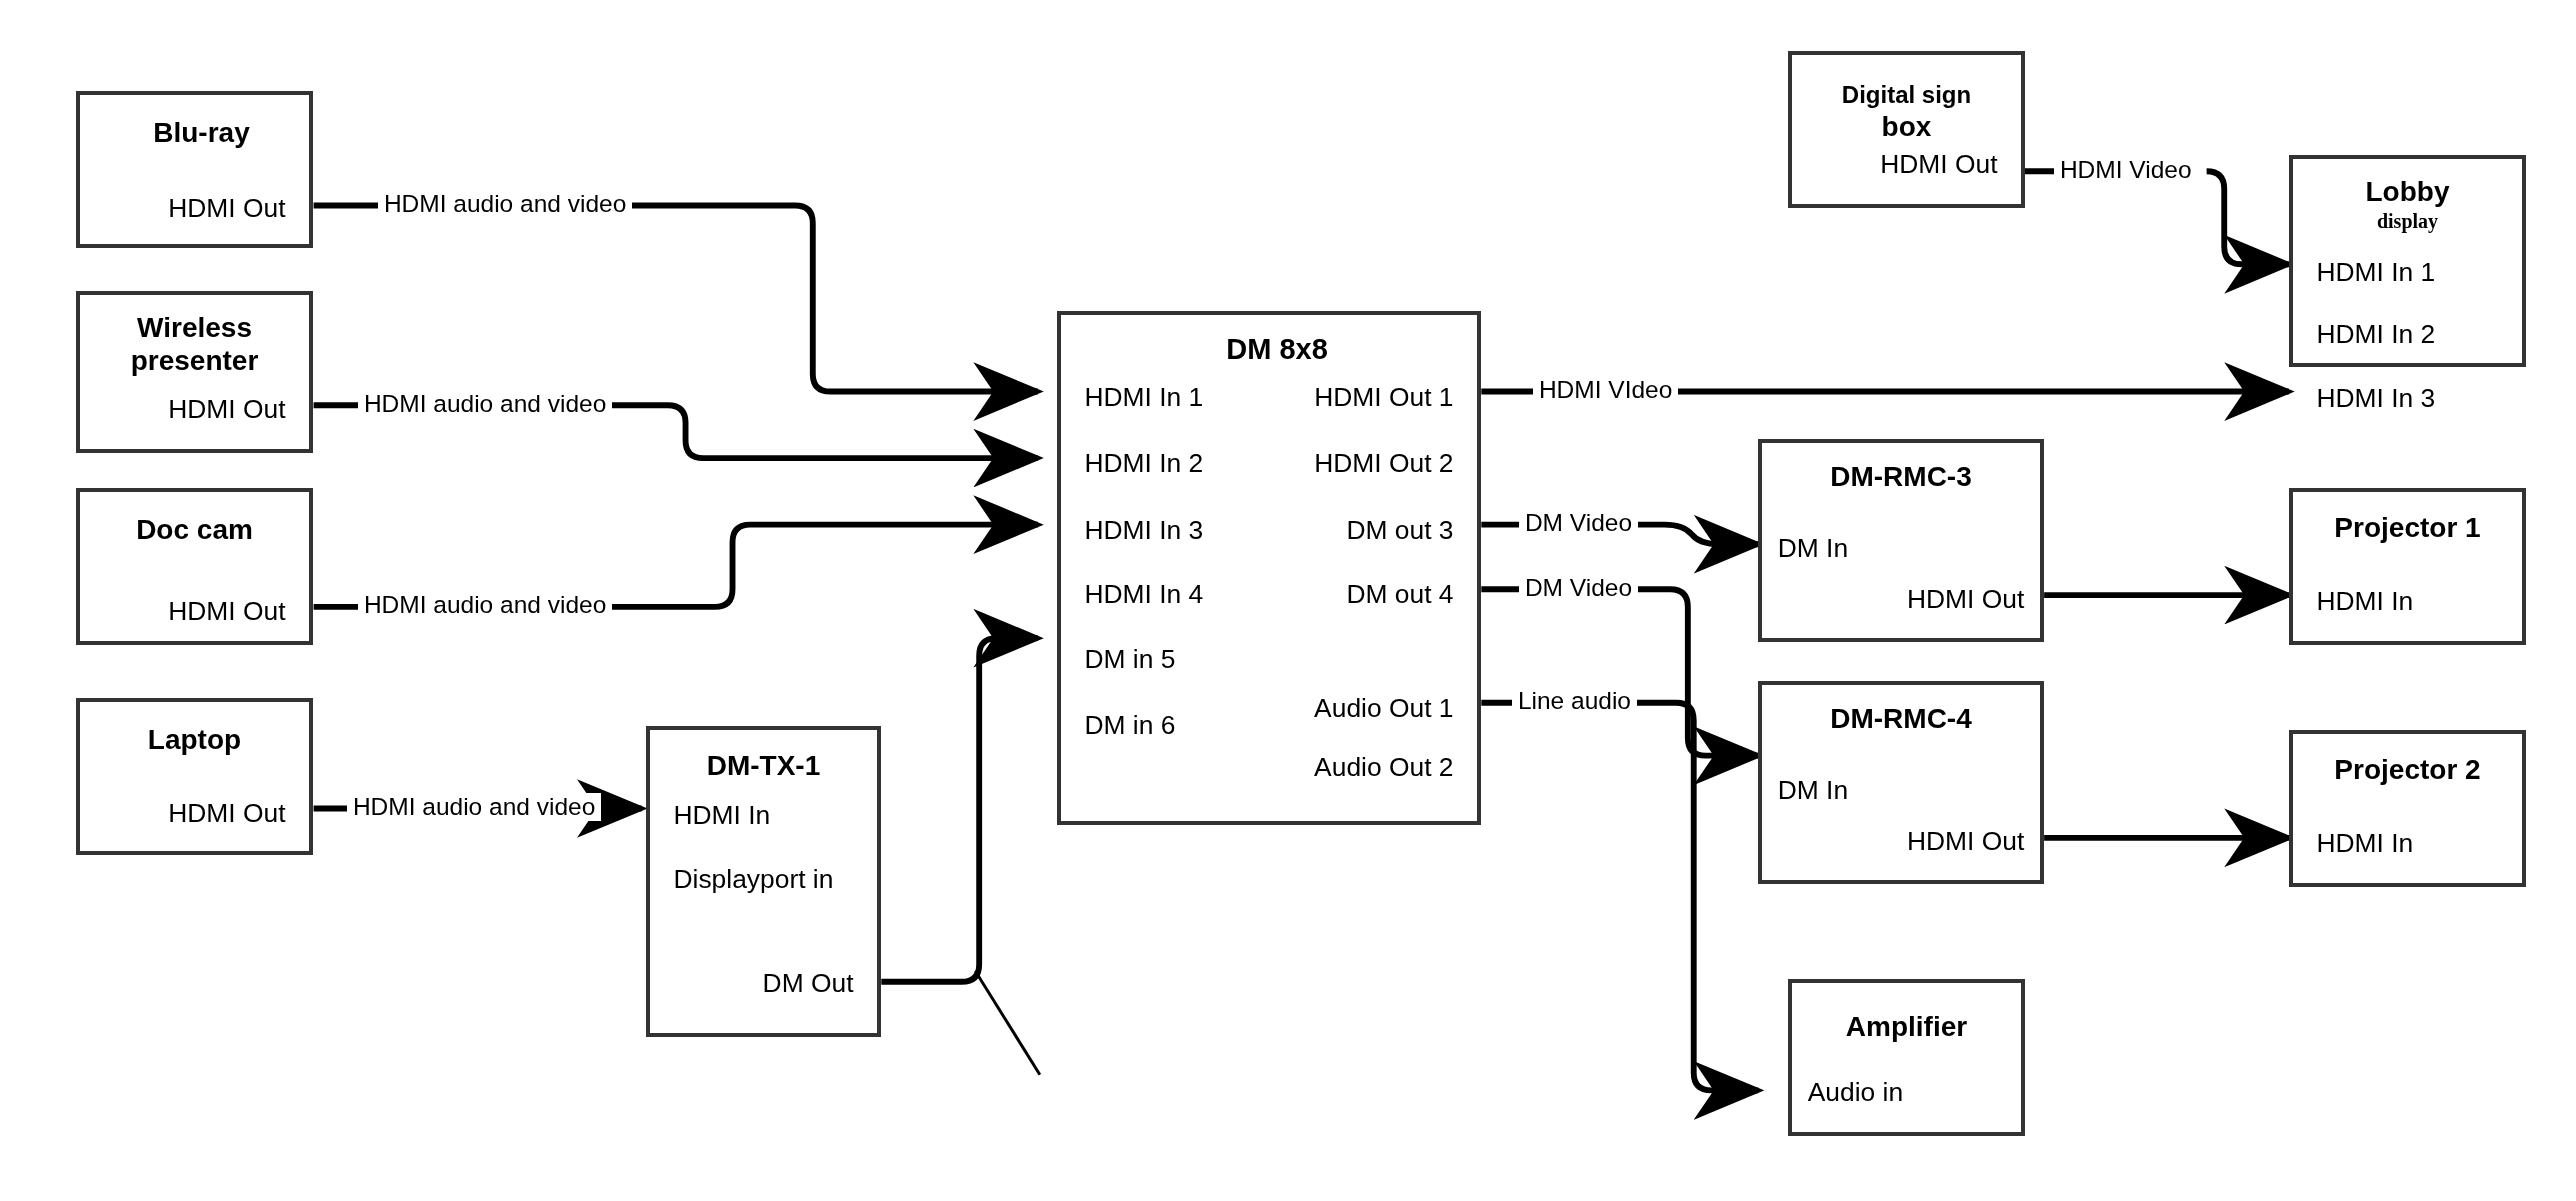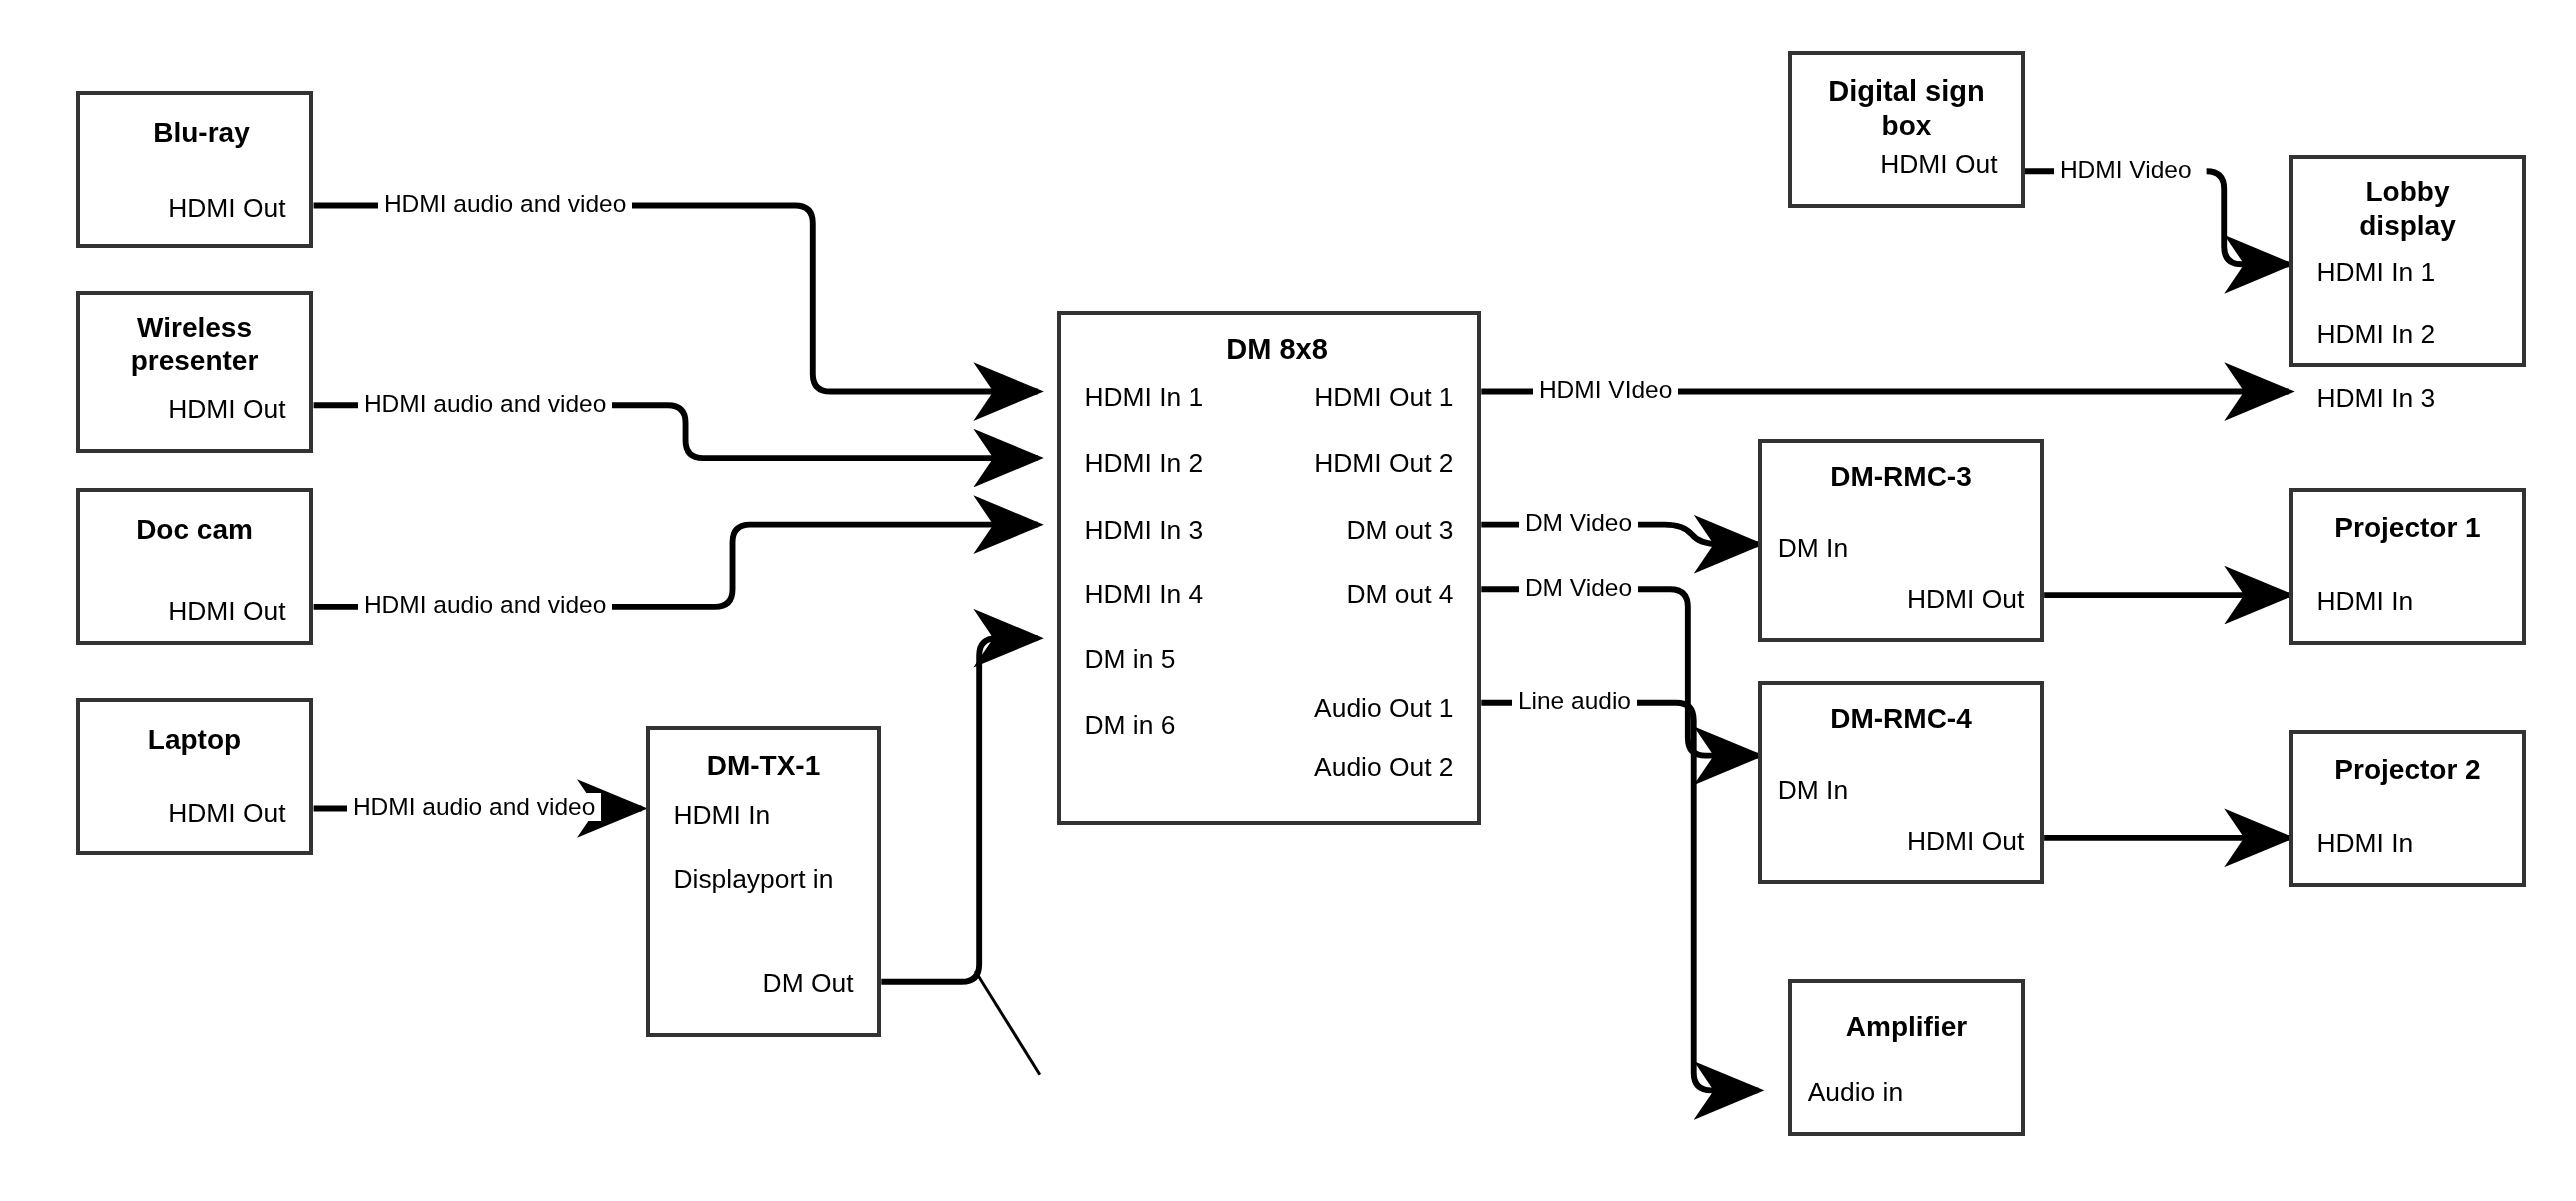--- a/index.html
+++ b/index.html
@@ -94,28 +94,28 @@
 
     <div class="port right" style="font-size:26.4px;top:67px;">HDMI Out 1</div>
     <div class="port right" style="font-size:26.4px;top:133px;">HDMI Out 2</div>
     <div class="port right" style="font-size:26.4px;top:200px;">DM out 3</div>
     <div class="port right" style="font-size:26.4px;top:264px;">DM out 4</div>
     <div class="port right" style="font-size:26.4px;top:378px;">Audio Out 1</div>
     <div class="port right" style="font-size:26.4px;top:437px;">Audio Out 2</div>
   </div>
 
   <div class="node" style="left:1788px;top:51px;width:237px;height:157px;">
-    <div class="title" style="font-size:29px;margin-top:19px;line-height:1.2;">Digital sign</div>
+    <div class="title" style="font-size:24px;margin-top:26px;line-height:1.2;">Digital sign</div>
     <div class="title" style="font-size:28px;line-height:1.2;">box</div>
     <div class="port right" style="font-size:26.4px;top:94px;">HDMI Out</div>
   </div>
 
   <div class="node" style="left:2289px;top:155px;width:237px;height:212px;">
     <div class="title" style="font-size:28px;margin-top:15.7px;line-height:1.22;">Lobby</div>
-    <div class="title" style="font-size:28px;line-height:1.22;">display</div>
+    <div class="title" style="font-size:20px;line-height:1.22;font-family:Liberation Serif, serif;">display</div>
     <div class="port left" style="font-size:26.4px;top:98px;">HDMI In 1</div>
     <div class="port left" style="font-size:26.4px;top:160px;">HDMI In 2</div>
     <div class="port left" style="font-size:26.4px;top:224px;">HDMI In 3</div>
   </div>
 
   <div class="node" style="left:1758px;top:439px;width:286px;height:203px;">
     <div class="title" style="font-size:28px;margin-top:17.6px;">DM-RMC-3</div>
     <div class="port left" style="font-size:26.4px;top:90px;left:15.7px;">DM In</div>
     <div class="port right" style="font-size:26.4px;top:141px;right:15.7px;">HDMI Out</div>
   </div>

